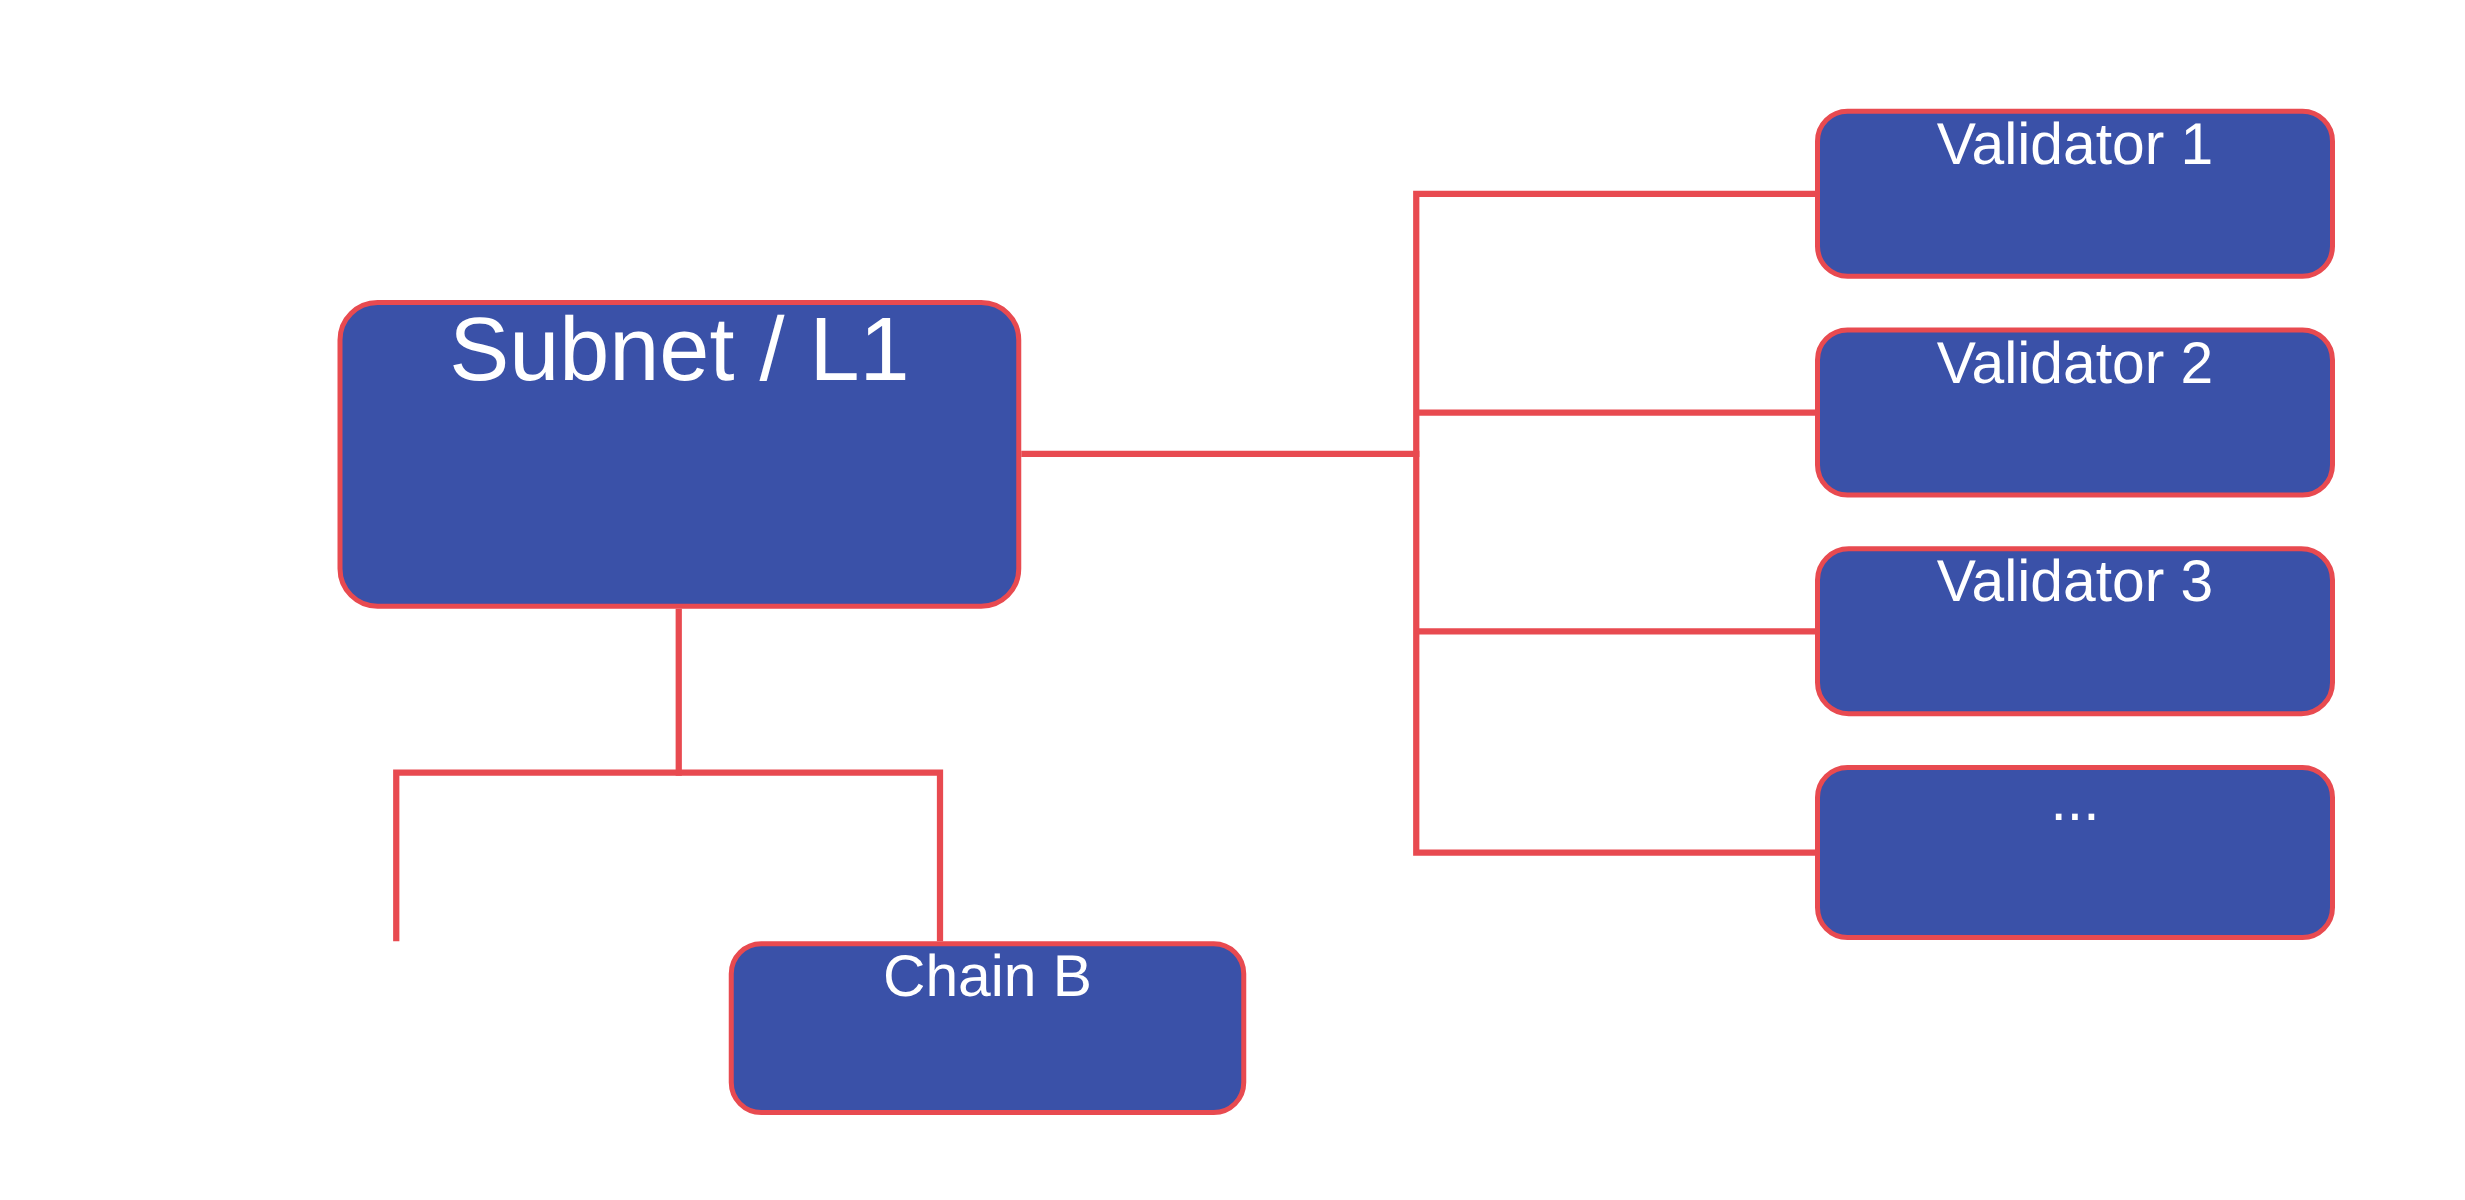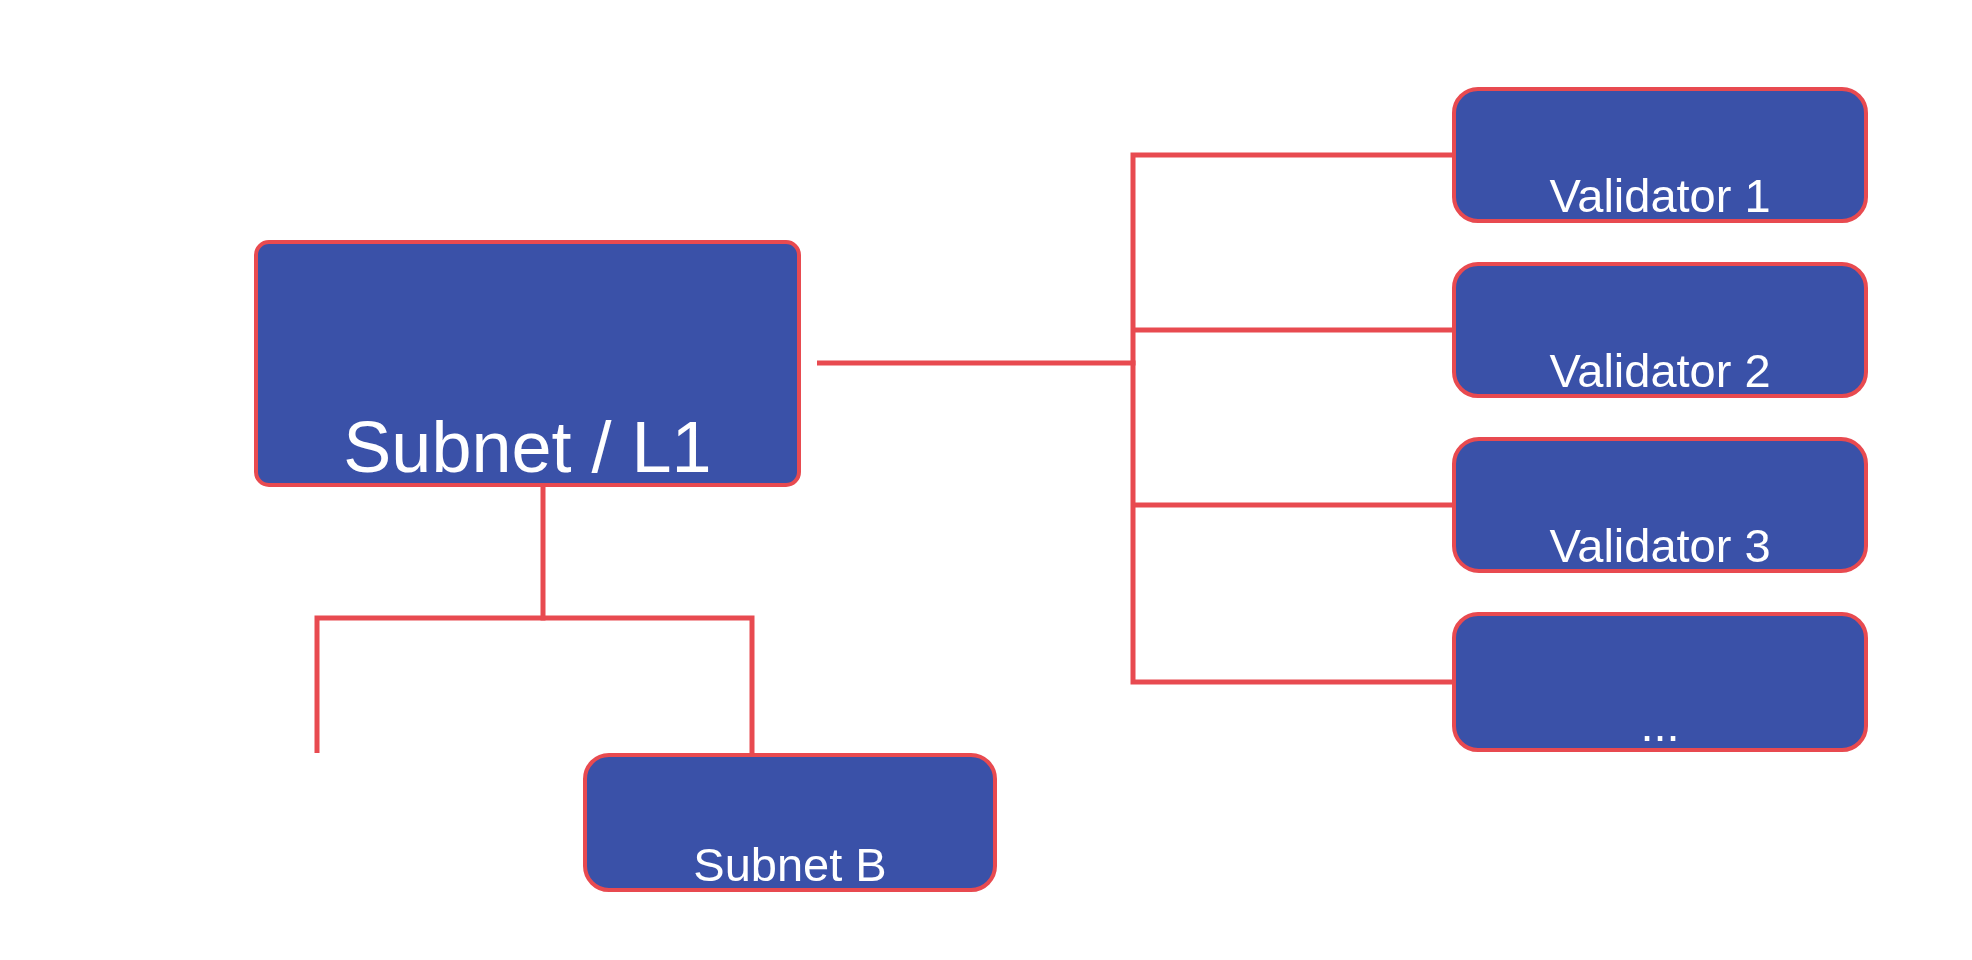--- a/index.html
+++ b/index.html
@@ -30,32 +30,32 @@
   .connectors polyline,
   .connectors line {
     fill: none;
     stroke: var(--line);
     stroke-width: 5;
   }
 
   .node {
     position: absolute;
     display: flex;
-    align-items: flex-end;
+    align-items: flex-start;
     justify-content: center;
     background: var(--node-fill);
     border: 4px solid var(--node-border);
     color: var(--label);
     text-align: center;
     line-height: 1;
   }
   .node--subnet {
-    left: 254px; top: 240px;
+    left: 270px; top: 240px;
     width: 547px; height: 247px;
-    border-radius: 15px;
+    border-radius: 32px;
     font-size: 72px;
   }
   .node--small {
     width: 416px; height: 136px;
     border-radius: 26px;
     font-size: 47px;
   }
   .node--chain-a   { left: 108px;  top: 753px; width: 415px; height: 139px; }
   .node--chain-b   { left: 583px;  top: 753px; width: 414px; height: 139px; }
   .node--validator { left: 1452px; }
@@ -83,21 +83,21 @@
 
     <polyline points="317,753 317,618 752,618 752,753"></polyline>
   </svg>
 
   <div class="node node--subnet">
     <span>Subnet / L1</span>
   </div>
 
 
   <div class="node node--small node--chain-b">
-    <span>Subnet B</span>
+    <span>Chain B</span>
   </div>
 
   <div class="node node--small node--validator node--v1">
     <span>Validator 1</span>
   </div>
 
   <div class="node node--small node--validator node--v2">
     <span>Validator 2</span>
   </div>
 

